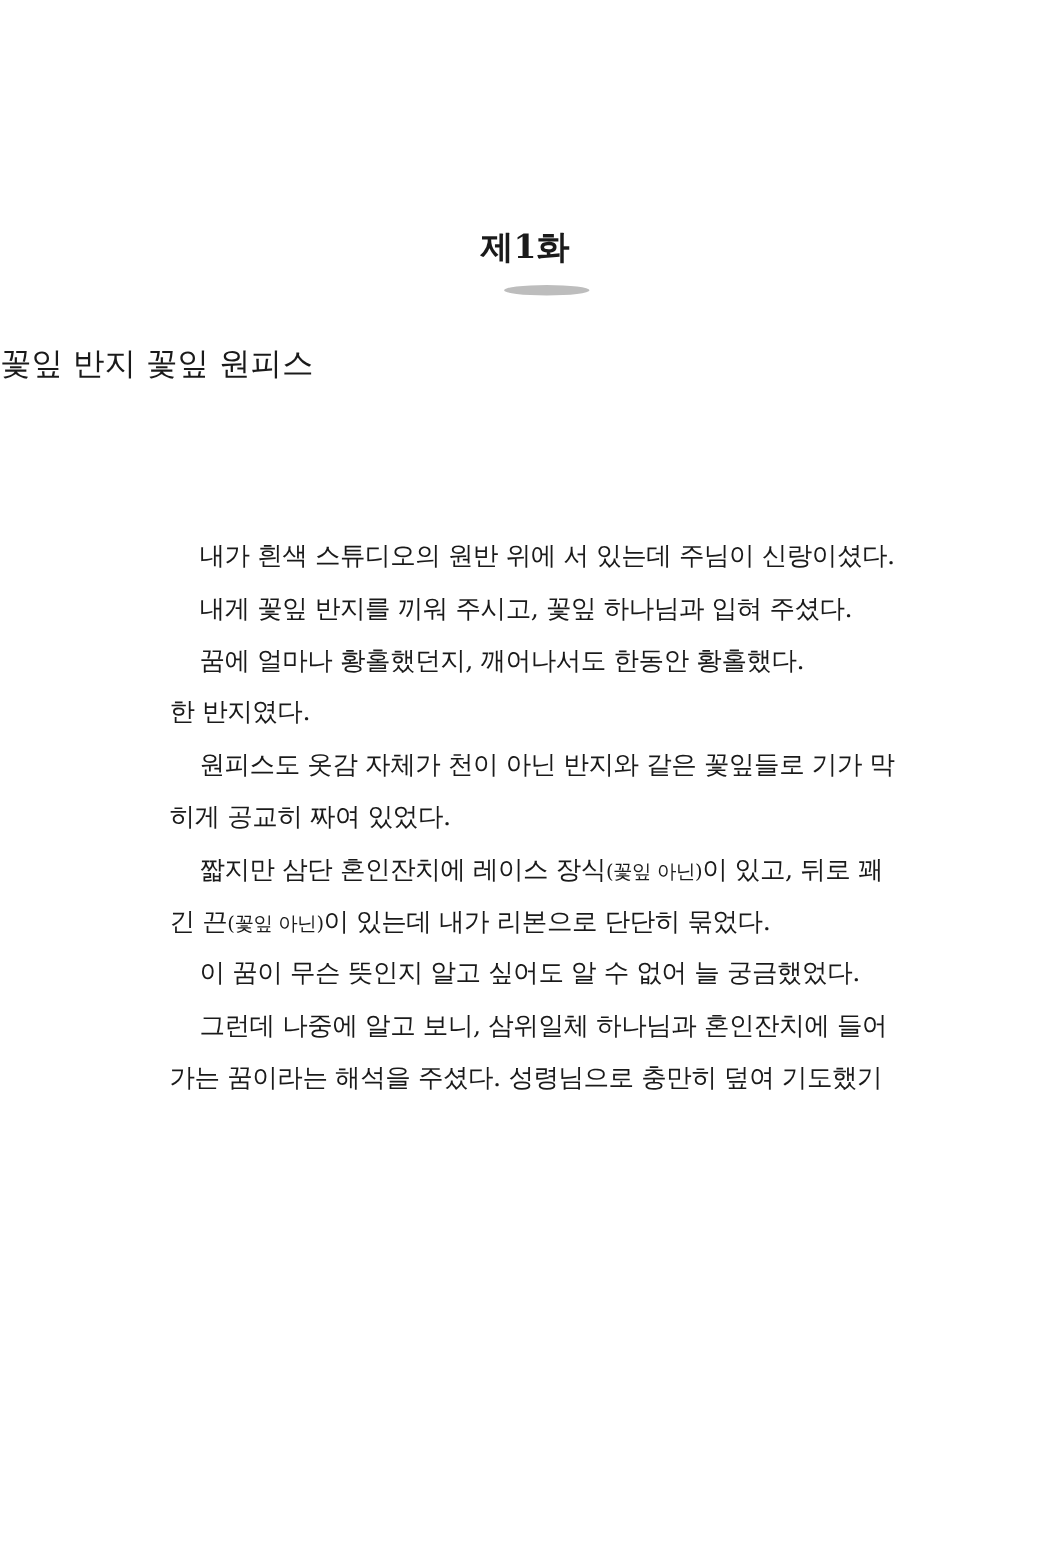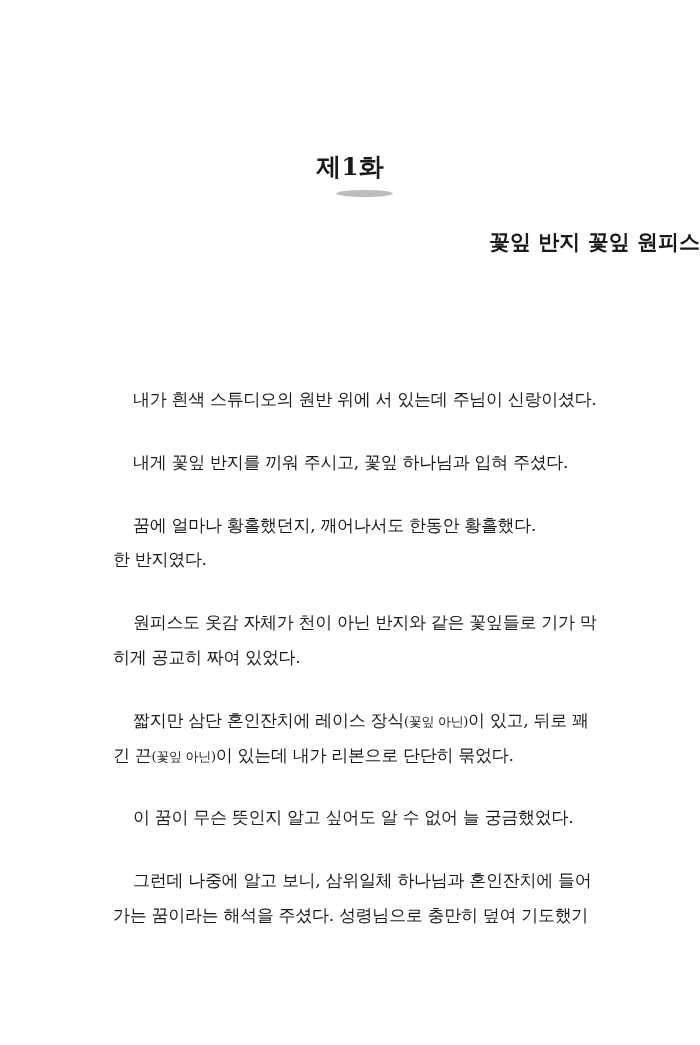--- a/index.html
+++ b/index.html
@@ -14,58 +14,57 @@
       overflow: hidden;
       font-family: "DejaVu Serif", "Liberation Serif", serif;
       color: #1a1a1a;
     }
     .chapter-label {
       position: absolute;
       top: 150px;
       left: 0;
       width: 700px;
       text-align: center;
-      font-size: 25px;
+      font-size: 22px;
       font-weight: bold;
       letter-spacing: 0px;
     }
     .divider {
       position: absolute;
       top: 190px;
       left: 336px;
       width: 57px;
       height: 7px;
       border-radius: 50%;
       background: #bdbdbd;
     }
     .chapter-title {
       position: absolute;
       top: 228px;
       left: 0;
       width: 700px;
-      text-align: right;
+      text-align: left;
       font-size: 21px;
-      font-weight: bold;
+      font-weight: normal;
     }
     .body-text {
       position: absolute;
       top: 360px;
       left: 113px;
       width: 500px;
     }
     .line {
       height: 34.8px;
       line-height: 22px;
       font-size: 17px;
       white-space: nowrap;
       letter-spacing: -0.3px;
     }
     .line.indent {
       padding-left: 20px;
-      margin-top: 28px;
     }
     .small {
       font-size: 13px;
     }
   </style>
 </head>
 <body>
 
 <div>
 

